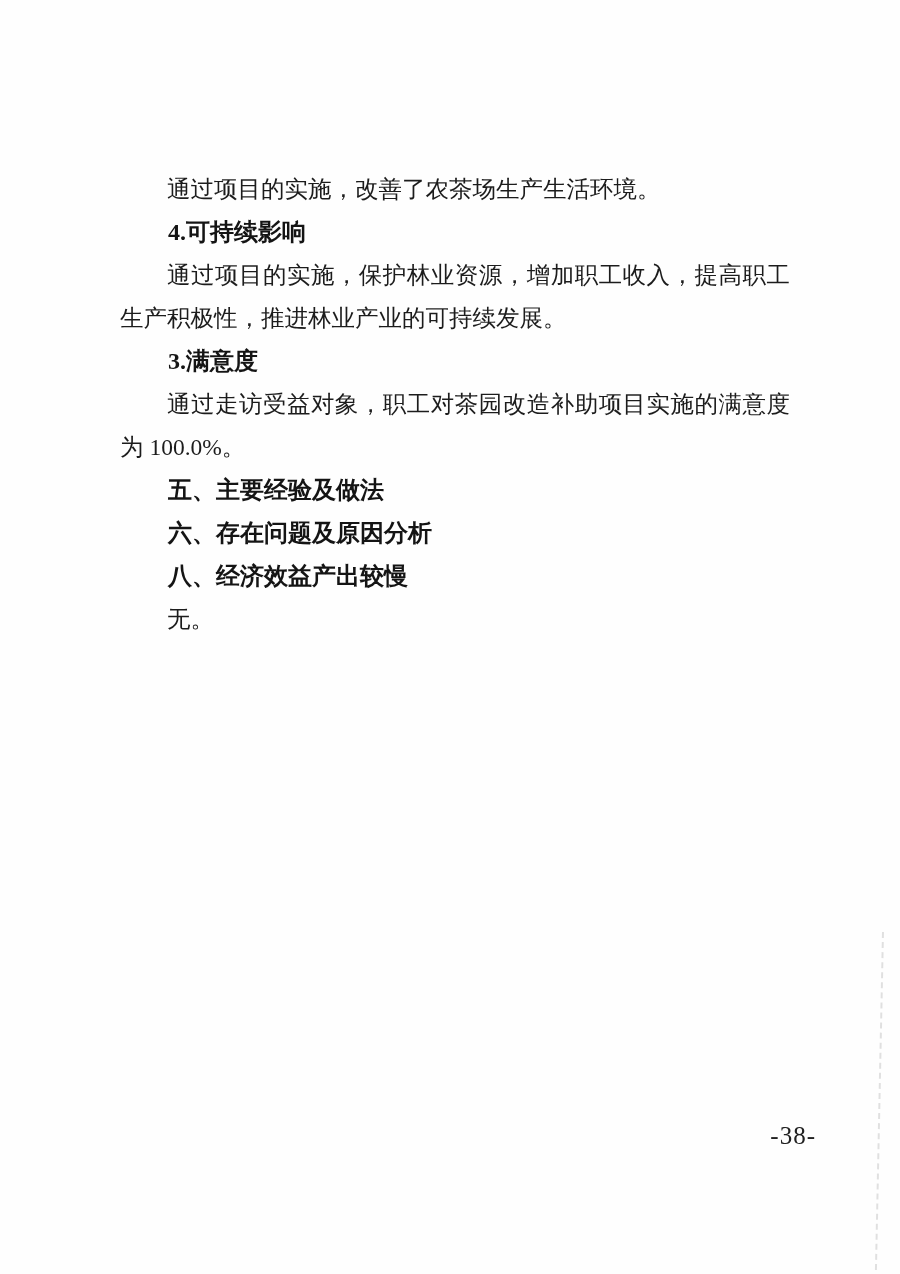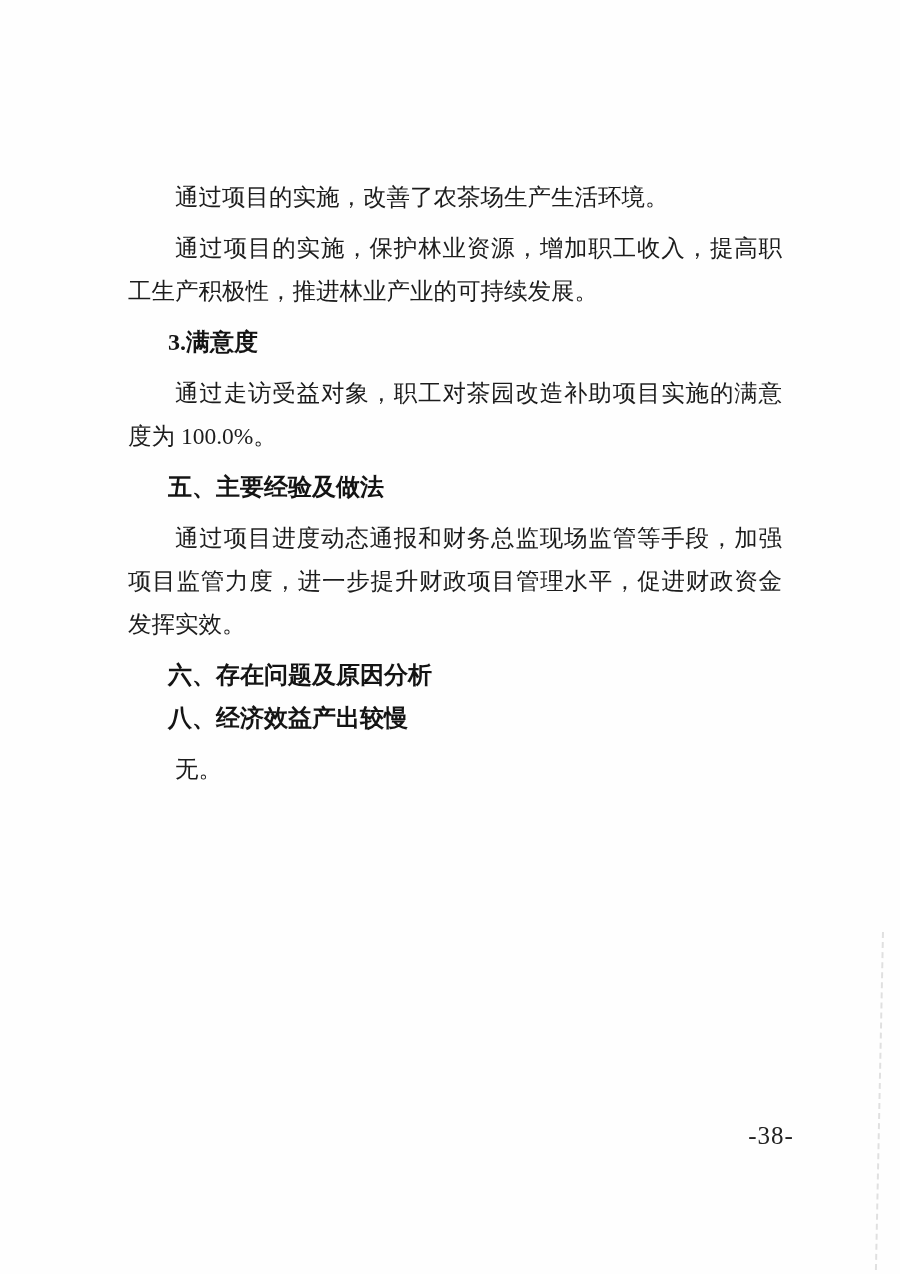--- a/index.html
+++ b/index.html
@@ -21,65 +21,65 @@
     left: 120px;
     top: 168px;
     width: 670px;
   }
   .body-para {
     font-size: 23.5px;
     line-height: 43px;
     text-align: justify;
     text-indent: 2em;
     letter-spacing: 0;
-    margin: 8px;
+    margin: 0;
     word-break: normal;
   }
   .section-heading {
     font-size: 24px;
     line-height: 43px;
     font-weight: 700;
     text-indent: 2em;
     margin: 0;
     color: #141414;
   }
   .page-number {
     position: absolute;
     left: 726px;
     top: 1122px;
     width: 90px;
     font-size: 25px;
     letter-spacing: 1px;
     color: #222222;
-    text-align: center;
+    text-align: right;
   }
   .scan-artifact-line {
     position: absolute;
     left: 882px;
     top: 932px;
     height: 338px;
     width: 0;
     border-left: 2px dashed #c9c9c9;
     opacity: 0.55;
     transform: rotate(1.2deg);
     transform-origin: top left;
   }
 </style>
 </head>
 <body>
 
 <div class="page">
 
   <div class="content">
     <div class="body-para">通过项目的实施，改善了农茶场生产生活环境。</div>
+    <div class="section-heading">4.可持续影响</div>
     <div class="body-para">通过项目的实施，保护林业资源，增加职工收入，提高职工生产积极性，推进林业产业的可持续发展。</div>
     <div class="section-heading">3.满意度</div>
     <div class="body-para">通过走访受益对象，职工对茶园改造补助项目实施的满意度为 100.0%。</div>
     <div class="section-heading">五、主要经验及做法</div>
-    <div class="body-para">通过项目进度动态通报和财务总监现场监管等手段，加强项目监管力度，进一步提升财政项目管理水平，促进财政资金发挥实效。</div>
     <div class="section-heading">六、存在问题及原因分析</div>
     <div class="section-heading">八、经济效益产出较慢</div>
     <div class="body-para">无。</div>
   </div>
 
   <div class="page-number">-38-</div>
 
   <div class="scan-artifact-line"></div>
 
 </div>

